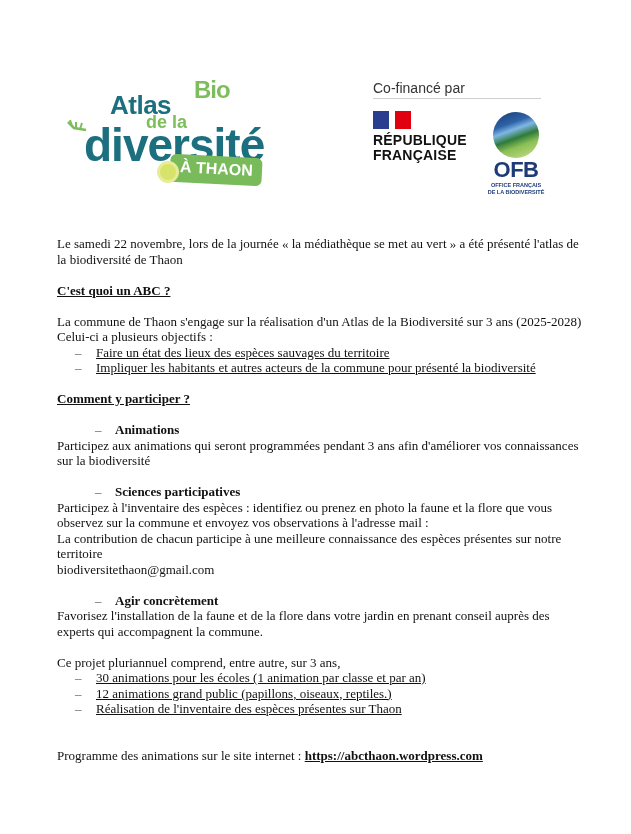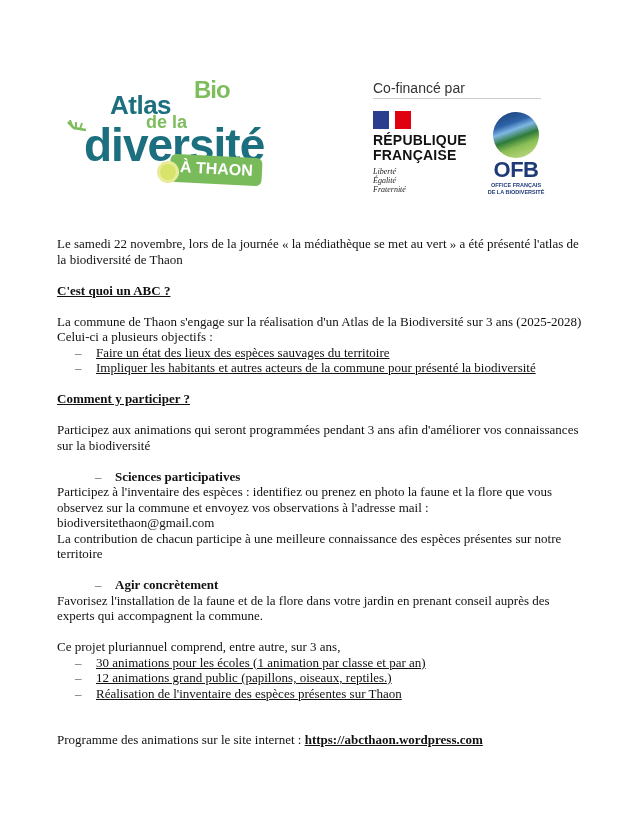--- a/index.html
+++ b/index.html
@@ -69,25 +69,20 @@
 <div class="rf">
   <div class="flag">
     <span class="b"></span>
       <span class="w"></span>
       <span class="r"></span>
   </div>
   <div class="name">
     <div>RÉPUBLIQUE</div>
     <div>FRANÇAISE</div>
   </div>
-  <div class="motto">
-    <div>Liberté</div>
-    <div>Égalité</div>
-    <div>Fraternité</div>
-  </div>
 </div>
 
 <div class="ofb">
   <div class="globe"></div>
   <div class="ofb-txt">OFB</div>
   <div class="ofb-sub">OFFICE FRANÇAIS</div>
   <div class="ofb-sub">DE LA BIODIVERSITÉ</div>
 </div>
 
 <div class="content">
@@ -97,26 +92,27 @@
   <div class="gap"></div>
   <p>La commune de Thaon s'engage sur la réalisation d'un Atlas de la Biodiversité sur 3 ans (2025-2028)</p>
   <p>Celui-ci a plusieurs objectifs :</p>
   <ul class="dash">
     <li>Faire un état des lieux des espèces sauvages du territoire</li>
     <li>Impliquer les habitants et autres acteurs de la commune pour présenté la biodiversité</li>
   </ul>
   <div class="gap"></div>
   <p class="heading">Comment y participer ?</p>
   <div class="gap"></div>
+  <p class="subhead">Animations</p>
   <p>Participez aux animations qui seront programmées pendant 3 ans afin d'améliorer vos connaissances sur la biodiversité</p>
   <div class="gap"></div>
   <p class="subhead">Sciences participatives</p>
   <p>Participez à l'inventaire des espèces : identifiez ou prenez en photo la faune et la flore que vous observez sur la commune et envoyez vos observations à l'adresse mail :</p>
+  <p>La contribution de chacun participe à une meilleure connaissance des espèces présentes sur notre territoire</p>
   <p>biodiversitethaon@gmail.com</p>
-  <p>La contribution de chacun participe à une meilleure connaissance des espèces présentes sur notre territoire</p>
   <div class="gap"></div>
   <p class="subhead">Agir concrètement</p>
   <p>Favorisez l'installation de la faune et de la flore dans votre jardin en prenant conseil auprès des experts qui accompagnent la commune.</p>
   <div class="gap"></div>
   <p>Ce projet pluriannuel comprend, entre autre, sur 3 ans,</p>
   <ul class="dash">
     <li>30 animations pour les écoles (1 animation par classe et par an)</li>
     <li>12 animations grand public (papillons, oiseaux, reptiles.)</li>
     <li>Réalisation de l'inventaire des espèces présentes sur Thaon</li>
   </ul>

